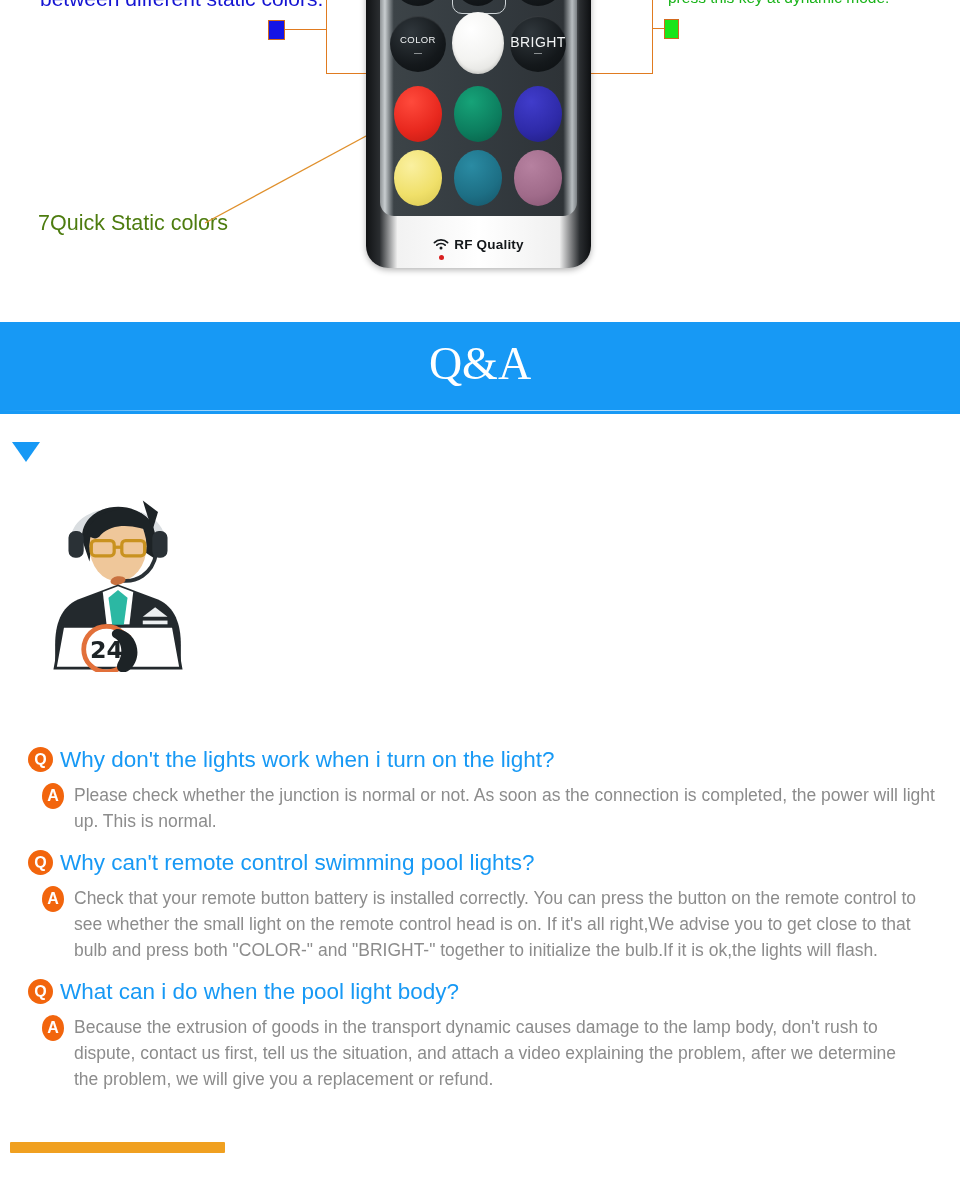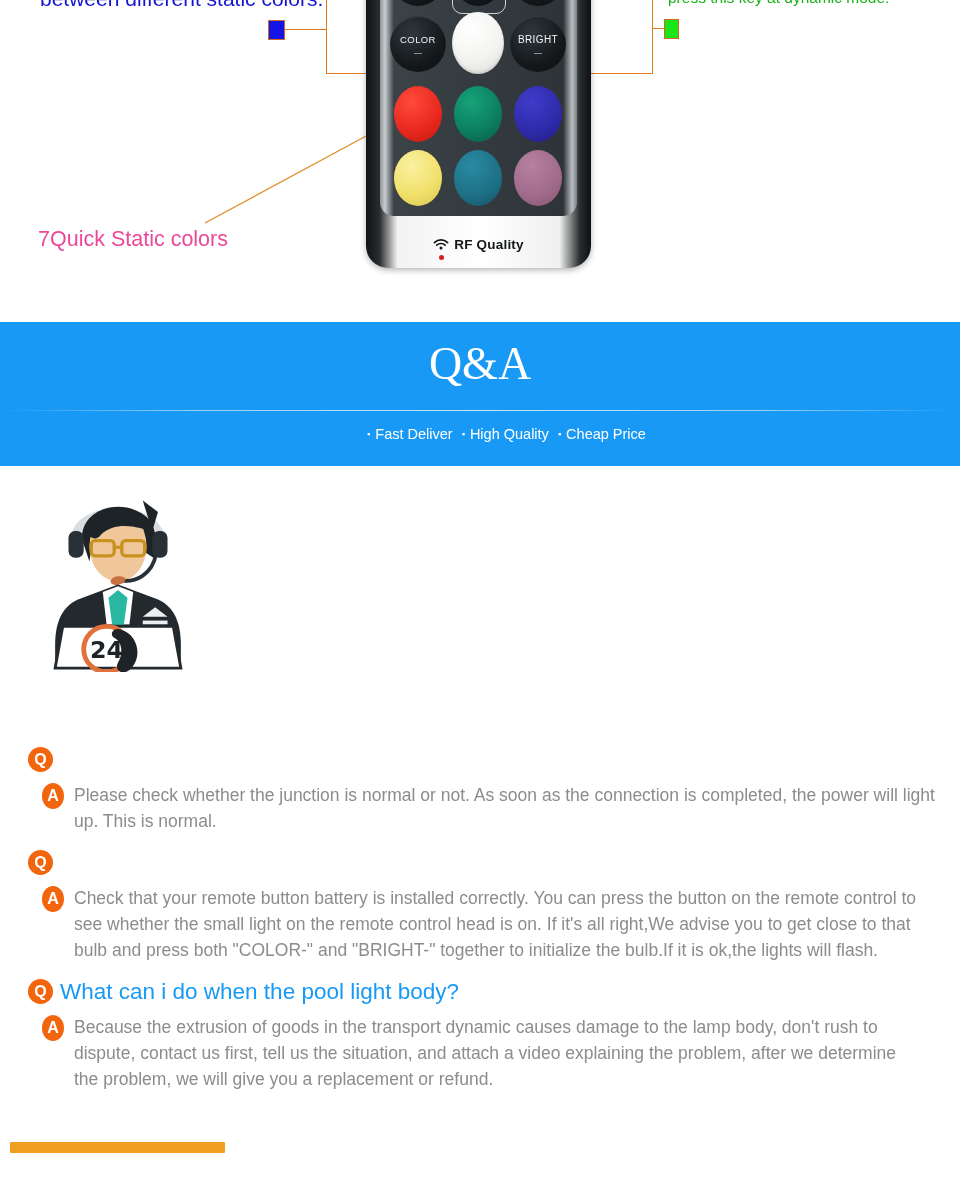--- a/index.html
+++ b/index.html
@@ -7,22 +7,22 @@
        font-family:"Liberation Sans","DejaVu Sans",sans-serif;
        -webkit-font-smoothing:antialiased;}
 
   
   #diagram{position:absolute;left:0;top:0;width:960px;height:320px;background:#fff;overflow:hidden;}
 
   .callout-blue{position:absolute;left:40px;top:-14px;width:290px;
       color:#1414d2;font-size:21px;line-height:26px;font-weight:400;}
   .callout-green{position:absolute;left:668px;top:-12px;width:290px;
       color:#19b319;font-size:15.5px;line-height:20px;}
-  .callout-darkred{position:absolute;left:38px;top:226px;
-      color:#ec4899;font-size:21.5px;line-height:26px;}
+  .callout-darkred{position:absolute;left:38px;top:210px;
+      color:#4d7c0f;font-size:21.5px;line-height:26px;}
 
   
   .marker{position:absolute;border:1px solid #d2691e;}
   #marker-blue{left:268px;top:20px;width:15px;height:18px;background:#1414e6;}
   #marker-green{left:664px;top:19px;width:13px;height:18px;background:#19e619;}
 
   
   .ln{position:absolute;background:#e07b20;}
   .ln-h{height:1.4px;}
   .ln-v{width:1.4px;}
@@ -47,21 +47,21 @@
   .btn-white{background:radial-gradient(circle at 36% 28%,#ffffff 0%,#f3f3f1 55%,#dadad6 100%);
       box-shadow:inset 0 -2px 3px rgba(0,0,0,.12);}
   .mode-frame{position:absolute;border:1.6px solid #cfd5d8;border-radius:10px;}
   .rf{position:absolute;left:0;right:0;bottom:14px;text-align:center;color:#14181b;
       font-size:13.5px;font-weight:700;letter-spacing:.2px;}
   .rf-wifi{display:inline-block;vertical-align:-2px;margin-right:5px;}
   .rf-led{position:absolute;left:50%;margin-left:-40px;bottom:8px;width:5px;height:5px;
       border-radius:50%;background:#d81f1f;}
 
   
-  #qa-banner{position:absolute;left:0;top:322px;width:960px;height:144px;
+  #qa-banner{position:absolute;left:0;top:322px;width:960px;height:92px;
       background:#1799f5;overflow:visible;}
   #qa-title{position:absolute;left:0;right:0;top:16px;text-align:center;color:#ffffff;
       font-size:46px;line-height:52px;font-weight:400;font-family:"Liberation Serif",serif;}
   #qa-divider{position:absolute;left:0;right:0;top:88px;height:1px;
       background:linear-gradient(90deg,rgba(255,255,255,0) 0%,rgba(255,255,255,.55) 20%,rgba(255,255,255,.75) 50%,rgba(255,255,255,.55) 80%,rgba(255,255,255,0) 100%);}
   #qa-sub{position:absolute;left:0;right:0;top:104px;text-align:center;color:#ffffff;font-size:14.5px;padding-left:48px;}
   #qa-sub .bl{font-size:9px;vertical-align:2px;margin:0 5px;}
   #qa-pointer{position:absolute;left:12px;top:120px;width:0;height:0;
       border-left:14px solid transparent;border-right:14px solid transparent;
       border-top:20px solid #1799f5;}
@@ -136,21 +136,21 @@
       </div>
 
       <div class="btn btn-dark" style="left:10px;top:98px;width:56px;height:56px;">
         <div class="btn-lbl" style="top:18px;font-size:9.5px;">COLOR</div>
         <div class="btn-sign" style="top:32px;font-size:8px;">—</div>
       </div>
 
       <div class="btn btn-white" style="left:72px;top:94px;width:52px;height:62px;border-radius:50%;"></div>
 
       <div class="btn btn-dark" style="left:130px;top:98px;width:56px;height:56px;">
-        <div class="btn-lbl" style="top:18px;font-size:10px;">BRIGHT</div>
+        <div class="btn-lbl" style="top:18px;font-size:14px;">BRIGHT</div>
         <div class="btn-sign" style="top:32px;font-size:8px;">—</div>
       </div>
 
       <div class="btn" style="left:14px;top:168px;width:48px;height:56px;background:radial-gradient(circle at 36% 28%,#ff4a3c 0%,#e8281e 58%,#bf1a12 100%);"></div>
       <div class="btn" style="left:74px;top:168px;width:48px;height:56px;background:radial-gradient(circle at 36% 28%,#16a378 0%,#0c7d5e 60%,#075c45 100%);"></div>
       <div class="btn" style="left:134px;top:168px;width:48px;height:56px;background:radial-gradient(circle at 36% 28%,#403ccb 0%,#2e2aa8 60%,#1f1c7d 100%);"></div>
 
       <div class="btn" style="left:14px;top:232px;width:48px;height:56px;background:radial-gradient(circle at 36% 28%,#faf0a0 0%,#f0e06a 58%,#d6c44e 100%);"></div>
       <div class="btn" style="left:74px;top:232px;width:48px;height:56px;background:radial-gradient(circle at 36% 28%,#2a8ba3 0%,#1d6f85 60%,#155265 100%);"></div>
       <div class="btn" style="left:134px;top:232px;width:48px;height:56px;background:radial-gradient(circle at 36% 28%,#b681a0 0%,#a06b8a 60%,#825370 100%);"></div>
@@ -223,30 +223,32 @@
 
   <div id="desk"></div>
 
 </div>
 
 <div id="qa-list">
 
   <div class="qa-item">
     <div class="q-row">
       <div class="badge badge-q">Q</div>
+      <div class="q-text">Why don't the lights work when i turn on the light?</div>
     </div>
     <div class="a-row">
       <div class="badge badge-a">A</div>
       <div class="a-text">Please check whether the junction is normal or not. As soon as the connection is completed, the power will light up. This is normal.</div>
     </div>
   </div>
 
   <div class="qa-item" style="margin-top:14px;">
     <div class="q-row">
       <div class="badge badge-q">Q</div>
+      <div class="q-text">Why can't remote control swimming pool lights?</div>
     </div>
     <div class="a-row" style="padding-right:40px;">
       <div class="badge badge-a">A</div>
       <div class="a-text">Check that your remote button battery is installed correctly. You can press the button on the remote control to see whether the small light on the remote control head is on. If it's all right,We advise you to get close to that bulb and press both "COLOR-" and "BRIGHT-" together to initialize the bulb.If it is ok,the lights will flash.</div>
     </div>
   </div>
 
   <div class="qa-item" style="margin-top:14px;">
     <div class="q-row">
       <div class="badge badge-q">Q</div>

